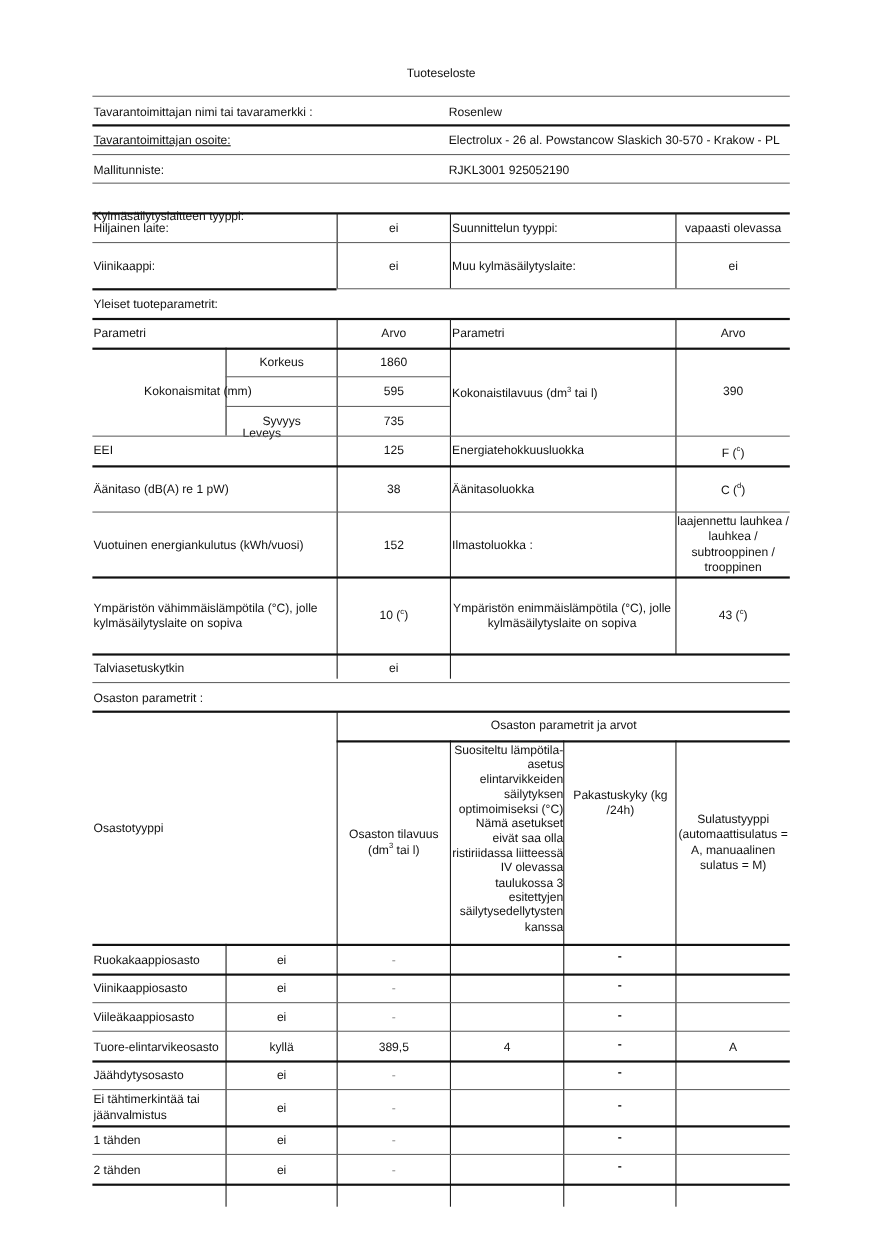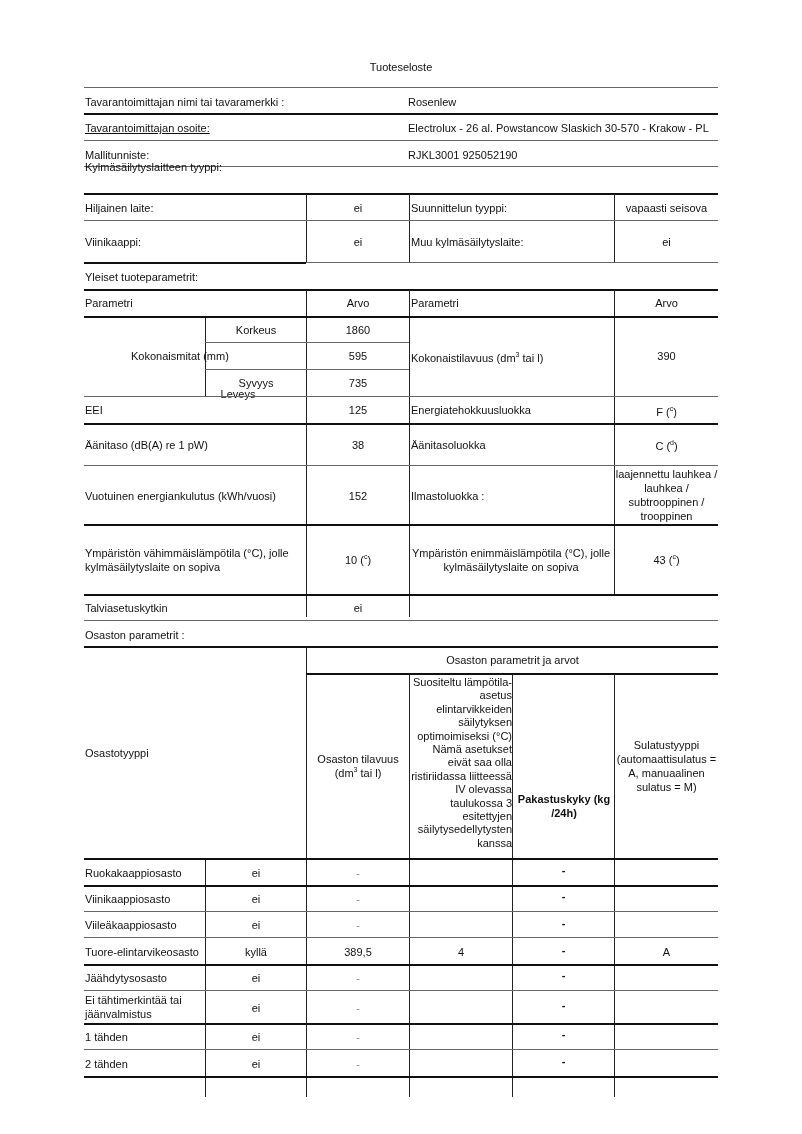--- a/index.html
+++ b/index.html
@@ -25,31 +25,31 @@
   <div class="hl" style="top:87px;width:634px;"></div>
   <div class="txt" style="top:95px;left:1px;">Tavarantoimittajan nimi tai tavaramerkki :</div>
   <div class="txt" style="top:95px;left:324px;">Rosenlew</div>
   <div class="hl dark" style="top:113px;width:634px;"></div>
   <div class="txt" style="top:121px;left:1px;text-decoration:underline;">Tavarantoimittajan osoite:</div>
   <div class="txt" style="top:121px;left:324px;">Electrolux - 26 al. Powstancow Slaskich 30-570 - Krakow - PL</div>
   <div class="hl" style="top:140px;width:634px;"></div>
   <div class="txt" style="top:148px;left:1px;">Mallitunniste:</div>
   <div class="txt" style="top:148px;left:324px;">RJKL3001 925052190</div>
   <div class="hl" style="top:166px;width:634px;"></div>
-  <div class="txt" style="top:160px;left:1px;">Kylmäsäilytyslaitteen tyyppi:</div>
+  <div class="txt" style="top:190px;left:1px;">Kylmäsäilytyslaitteen tyyppi:</div>
 
   <div class="hl dark" style="top:193px;width:634px;"></div>
   <div class="vl" style="left:222px;top:194px;height:68px;"></div>
   <div class="vl" style="left:325px;top:194px;height:68px;"></div>
   <div class="vl" style="left:530px;top:194px;height:68px;"></div>
 
   <div class="txt" style="top:201px;left:1px;">Hiljainen laite:</div>
   <div class="txt c" style="top:201px;left:223px;width:102px;">ei</div>
   <div class="txt" style="top:201px;left:327px;">Suunnittelun tyyppi:</div>
-  <div class="txt c" style="top:201px;left:531px;width:103px;">vapaasti seisova</div>
+  <div class="txt c" style="top:201px;left:531px;width:103px;">vapaasti olevassa</div>
   <div class="hl" style="top:220px;width:634px;"></div>
   <div class="txt" style="top:235px;left:1px;">Viinikaappi:</div>
   <div class="txt c" style="top:235px;left:223px;width:102px;">ei</div>
   <div class="txt" style="top:235px;left:327px;">Muu kylmäsäilytyslaite:</div>
   <div class="txt c" style="top:235px;left:531px;width:103px;">ei</div>
   <div class="hl dark" style="top:262px;width:222px;"></div>
   <div class="hl" style="top:262px;left:222px;width:412px;"></div>
 
   <div class="txt" style="top:270px;left:1px;">Yleiset tuoteparametrit:</div>
 
@@ -114,21 +114,21 @@
   <div class="vl" style="left:428px;top:673px;height:424px;"></div>
   <div class="vl" style="left:530px;top:673px;height:424px;"></div>
   <div class="vl" style="left:121px;top:858px;height:239px;"></div>
 
   <div class="txt c" style="top:653px;left:223px;width:411px;">Osaston parametrit ja arvot</div>
   <div class="hl dark" style="top:673px;left:222px;width:412px;"></div>
 
   <div class="txt" style="top:746px;left:1px;">Osastotyyppi</div>
   <div class="txt c wrap" style="top:752px;left:223px;width:102px;"><span>Osaston tilavuus (dm</span><sup>3</sup><span> tai l)</span></div>
   <div class="txt c wrap" style="top:676px;left:325px;width:103px;line-height:13.4px;text-align:right;">Suositeltu lämpötila-asetus elintarvikkeiden säilytyksen optimoimiseksi (°C) Nämä asetukset eivät saa olla ristiriidassa liitteessä IV olevassa taulukossa 3 esitettyjen säilytysedellytysten kanssa</div>
-  <div class="txt c wrap" style="top:792px;left:432px;width:96px;font-weight:bold;">Pakastuskyky (kg /24h)</div>
+  <div class="txt c wrap" style="top:716px;left:432px;width:96px;">Pakastuskyky (kg /24h)</div>
   <div class="txt c wrap" style="top:738px;left:531px;width:103px;">Sulatustyyppi (automaattisulatus = A, manuaalinen sulatus = M)</div>
   <div class="hl dark" style="top:858px;width:634px;"></div>
 
   <div>
     <div class="txt" style="top:866px;left:1px;">Ruokakaappiosasto</div>
     <div class="txt c" style="top:866px;left:122px;width:100px;">ei</div>
     <div class="txt c" style="top:866px;left:223px;width:102px;color:#888;">-</div>
     <div class="txt c" style="top:866px;left:326px;width:102px;"></div>
     <div class="txt c" style="top:863px;left:429px;width:101px;font-weight:bold;">-</div>
     <div class="txt c" style="top:866px;left:531px;width:103px;"></div>

